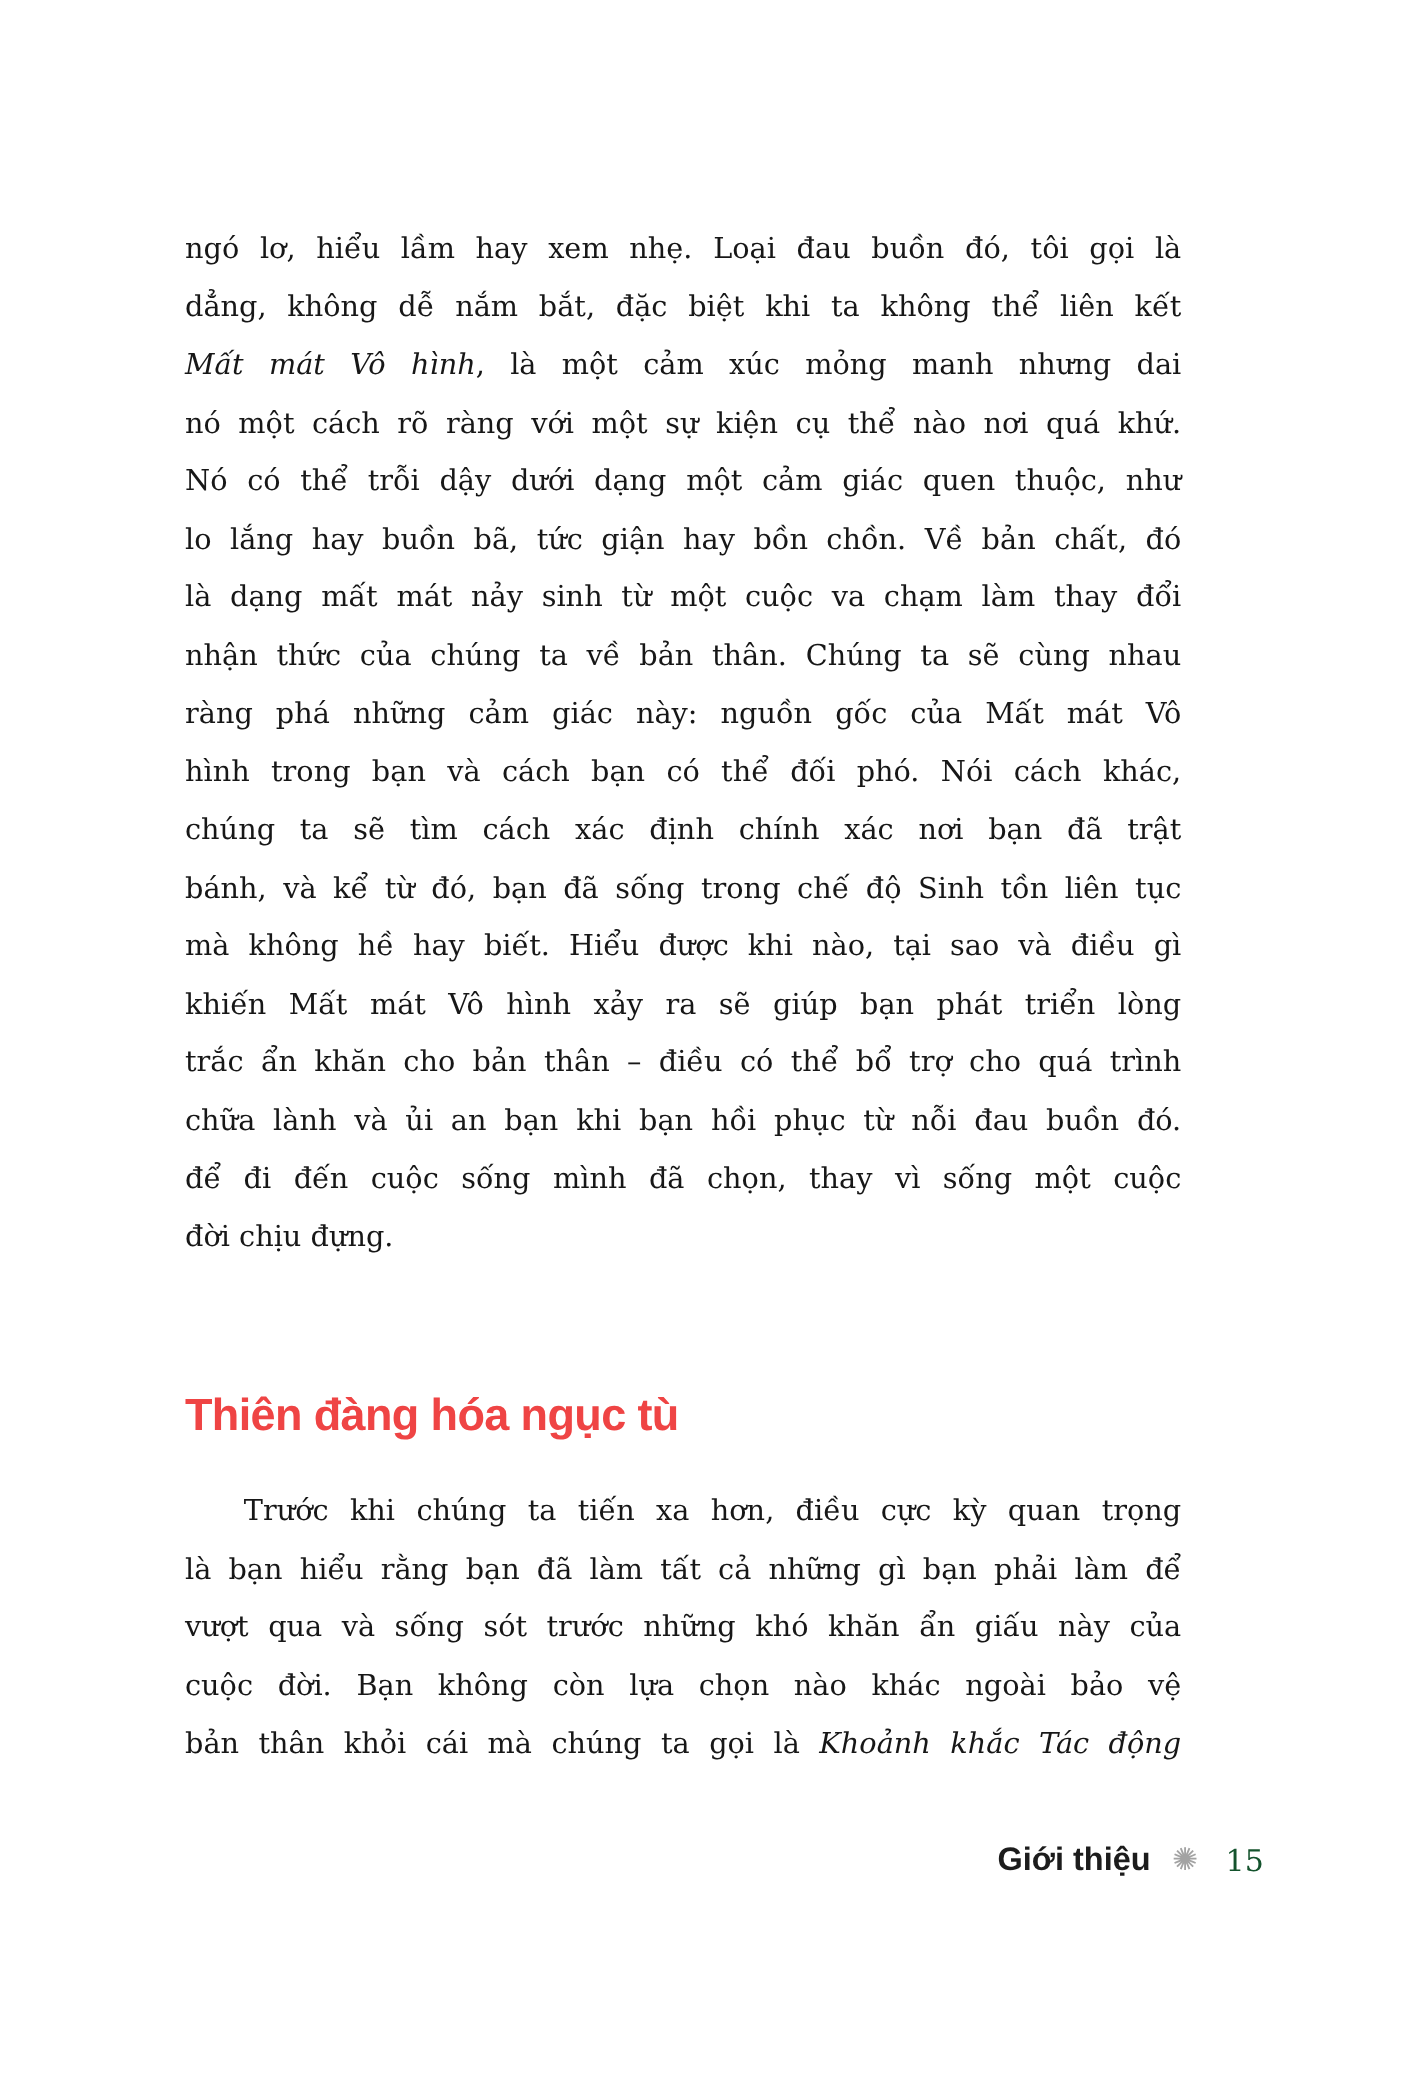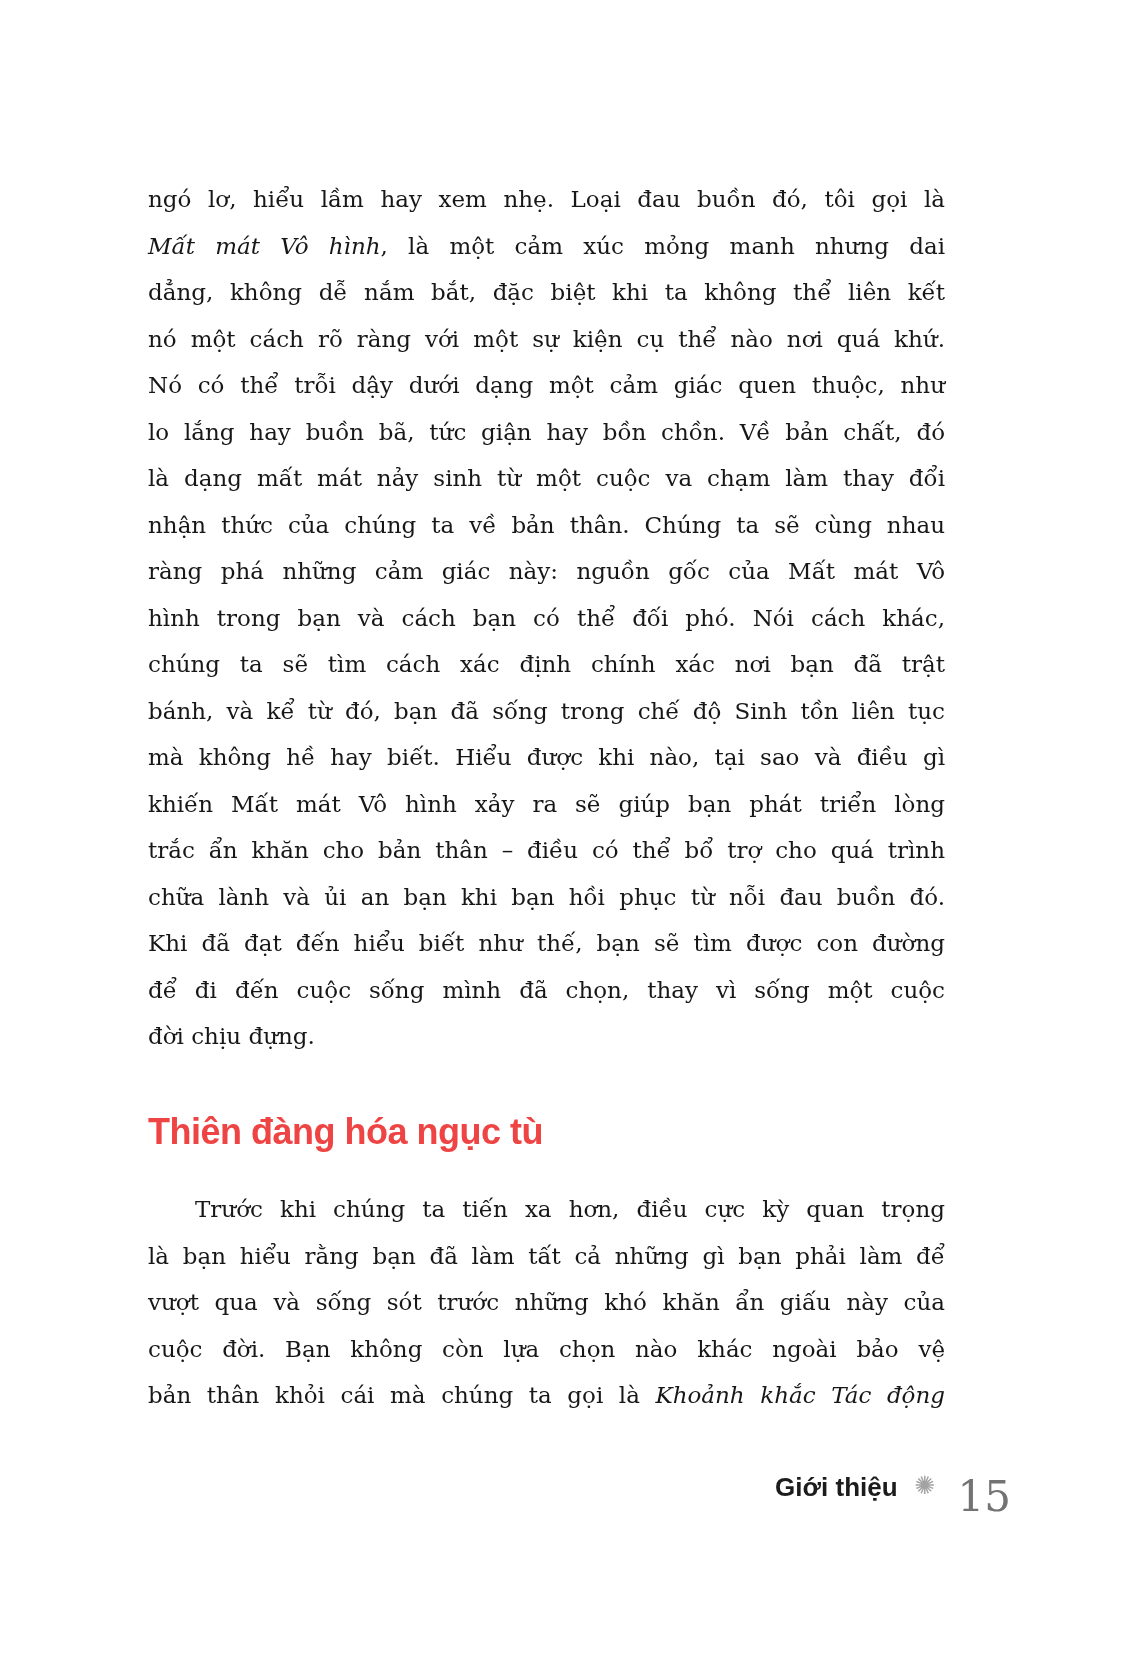--- a/index.html
+++ b/index.html
@@ -53,66 +53,65 @@
     font-size: 36px;
     line-height: 48px;
     letter-spacing: -0.5px;
     color: #ef4444;
   }
   .footer {
     position: absolute;
     top: 1472px;
     right: 115px;
     display: flex;
-    align-items: flex-start;
+    align-items: flex-end;
   }
   .footer .section-label {
     font-family: "Liberation Sans", "DejaVu Sans", sans-serif;
     font-weight: 600;
     font-size: 26px;
     color: #1c1c1c;
   }
   .footer .ornament {
     font-family: "DejaVu Sans", sans-serif;
     font-size: 25px;
     color: #a3a3a3;
     margin-left: 17px;
     margin-right: 22px;
     position: relative;
     top: -1px;
   }
   .footer .page-number {
     font-family: "DejaVu Serif", "Liberation Serif", serif;
-    font-size: 42px;
-    color: #737373;
+    font-size: 24px;
+    color: #14532d;
   }
 </style>
 </head>
 <body>
 
 <div class="page">
 
   <div class="para" id="para1">
       <div class="line just"><span>ngó lơ, hiểu lầm hay xem nhẹ. Loại đau buồn đó, tôi gọi là</span></div>
+      <div class="line just"><span>dẳng, không dễ nắm bắt, đặc biệt khi ta không thể liên kết</span></div>
       <div class="line just"><span class="it">Mất mát Vô hình</span><span>, là một cảm xúc mỏng manh nhưng dai</span></div>
-      <div class="line just"><span>dẳng, không dễ nắm bắt, đặc biệt khi ta không thể liên kết</span></div>
       <div class="line just"><span>nó một cách rõ ràng với một sự kiện cụ thể nào nơi quá khứ.</span></div>
       <div class="line just"><span>Nó có thể trỗi dậy dưới dạng một cảm giác quen thuộc, như</span></div>
       <div class="line just"><span>lo lắng hay buồn bã, tức giận hay bồn chồn. Về bản chất, đó</span></div>
       <div class="line just"><span>là dạng mất mát nảy sinh từ một cuộc va chạm làm thay đổi</span></div>
       <div class="line just"><span>nhận thức của chúng ta về bản thân. Chúng ta sẽ cùng nhau</span></div>
       <div class="line just"><span>ràng phá những cảm giác này: nguồn gốc của Mất mát Vô</span></div>
       <div class="line just"><span>hình trong bạn và cách bạn có thể đối phó. Nói cách khác,</span></div>
       <div class="line just"><span>chúng ta sẽ tìm cách xác định chính xác nơi bạn đã trật</span></div>
       <div class="line just"><span>bánh, và kể từ đó, bạn đã sống trong chế độ Sinh tồn liên tục</span></div>
       <div class="line just"><span>mà không hề hay biết. Hiểu được khi nào, tại sao và điều gì</span></div>
       <div class="line just"><span>khiến Mất mát Vô hình xảy ra sẽ giúp bạn phát triển lòng</span></div>
       <div class="line just"><span>trắc ẩn khăn cho bản thân – điều có thể bổ trợ cho quá trình</span></div>
       <div class="line just"><span>chữa lành và ủi an bạn khi bạn hồi phục từ nỗi đau buồn đó.</span></div>
-      <div class="line just"><span>Khi đã đạt đến hiểu biết như thế, bạn sẽ tìm được con đường</span></div>
       <div class="line just"><span>để đi đến cuộc sống mình đã chọn, thay vì sống một cuộc</span></div>
       <div class="line flush"><span>đời chịu đựng.</span></div>
     </div>
 
   <h2 class="section-heading">Thiên đàng hóa ngục tù</h2>
 
   <div class="para" id="para2">
       <div class="line just indent"><span>Trước khi chúng ta tiến xa hơn, điều cực kỳ quan trọng</span></div>
       <div class="line just"><span>là bạn hiểu rằng bạn đã làm tất cả những gì bạn phải làm để</span></div>
       <div class="line just"><span>vượt qua và sống sót trước những khó khăn ẩn giấu này của</span></div>

